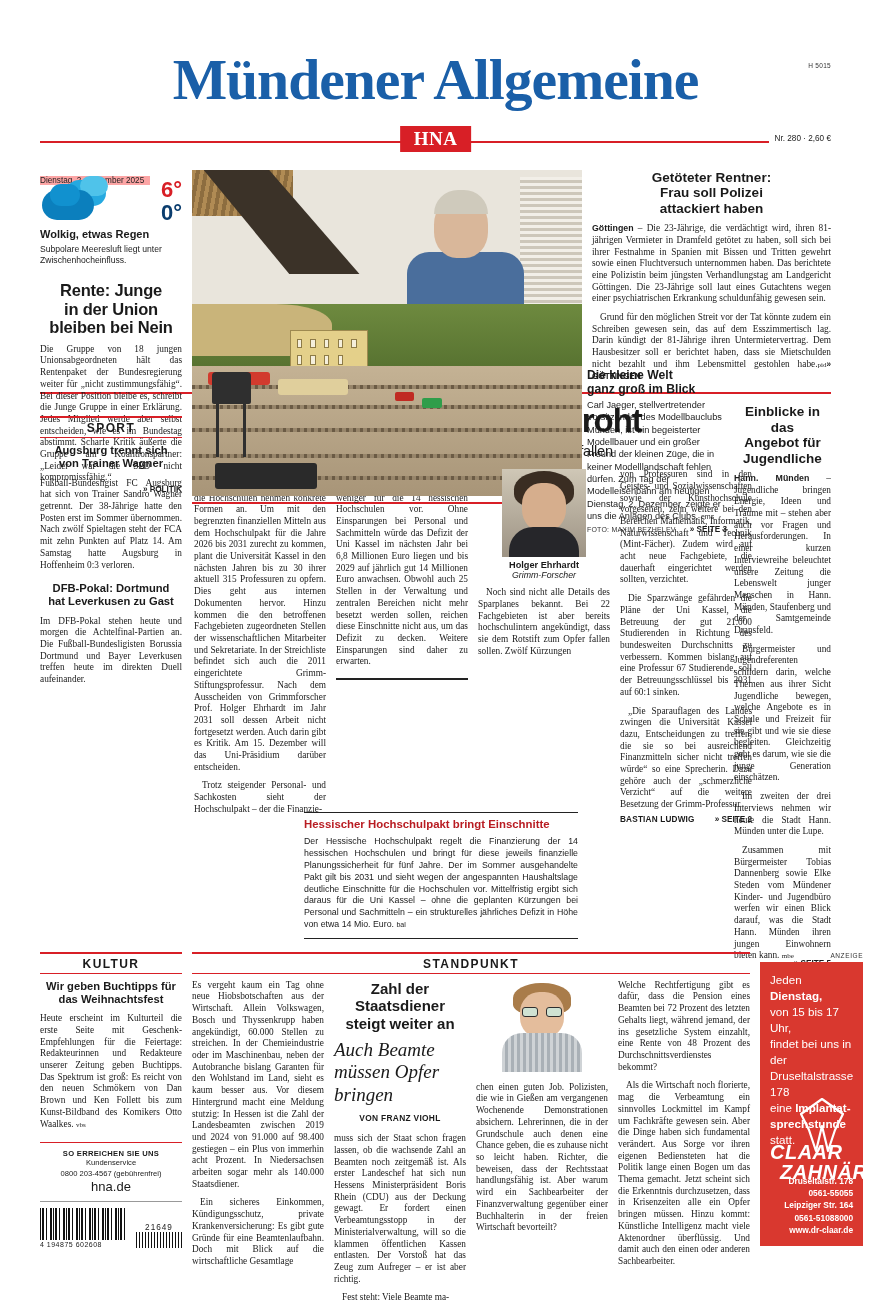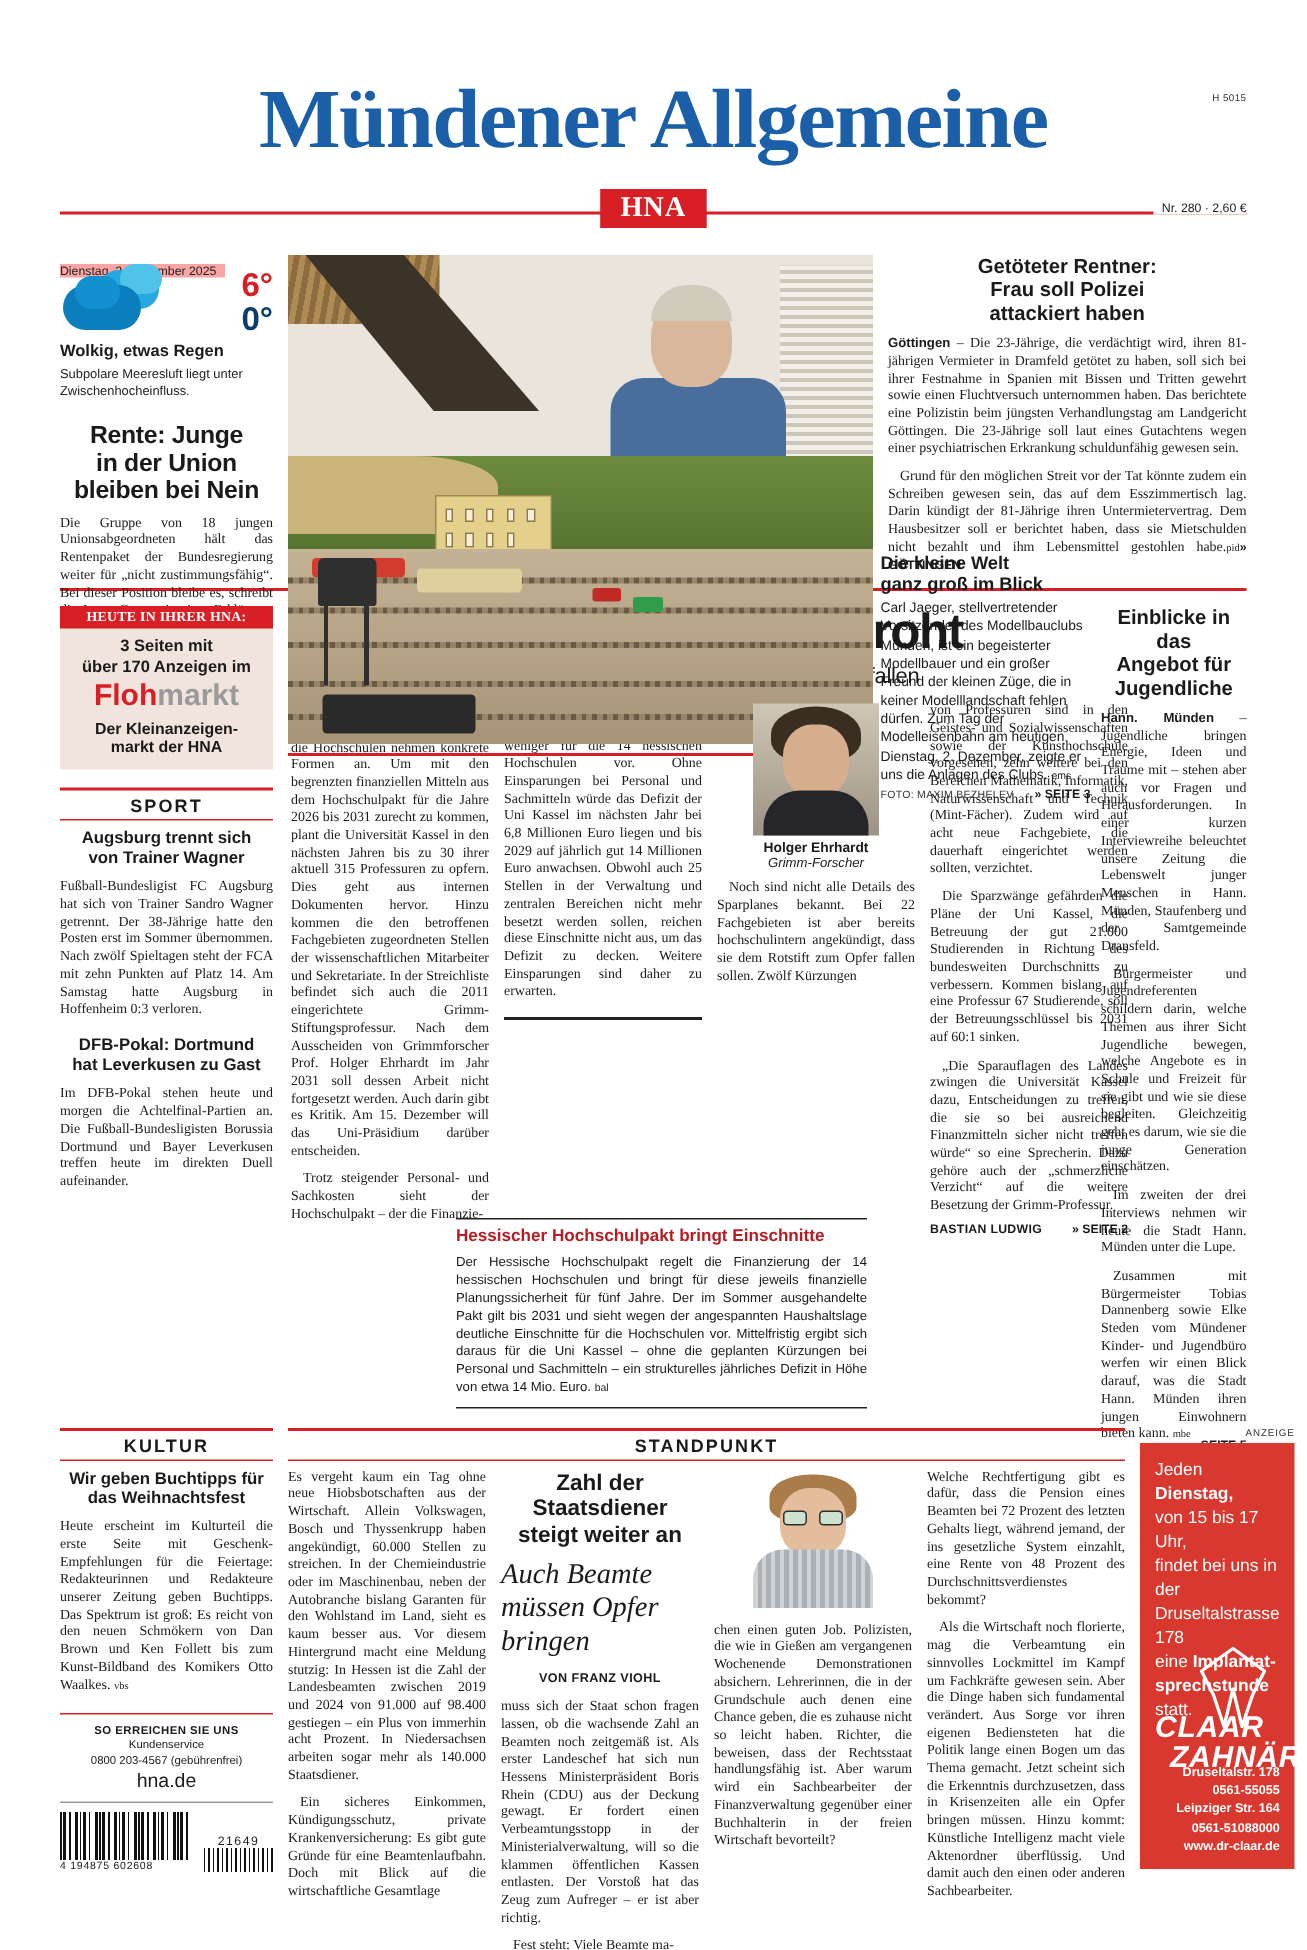--- a/index.html
+++ b/index.html
@@ -302,28 +302,20 @@
       <span class="credit">FOTO: MAXIM BEZHELEV</span>
       <span class="ref">» SEITE 3</span>
     </div>
   </div>
 
   <div class="band-rule" style="margin-top:6px"></div>
 
   <div class="main-block">
 
     <div class="col-left">
-      <div class="promo-box">
-        <div class="promo-label">HEUTE IN IHRER HNA:</div>
-        <div class="promo-l1" style="white-space:pre-line">3 Seiten mit
-über 170 Anzeigen im</div>
-        <div class="promo-flo"><span class="r">Floh</span><span class="g">markt</span></div>
-        <div class="promo-l2" style="white-space:pre-line">Der Kleinanzeigen-
-markt der HNA</div>
-      </div>
 
       <div class="sec-rule"></div>
       <div class="sec-title">SPORT</div>
       <div class="sec-rule-thin"></div>
 
       <div class="sub-head" style="white-space:pre-line">Augsburg trennt sich
 von Trainer Wagner</div>
       <div class="serif-body">Fußball-Bundesligist FC Augsburg hat sich von Trainer Sandro Wagner getrennt. Der 38-Jährige hatte den Posten erst im Sommer übernommen. Nach zwölf Spieltagen steht der FCA mit zehn Punkten auf Platz 14. Am Samstag hatte Augsburg in Hoffenheim 0:3 verloren.</div>
 
       <div class="sub-head" style="margin-top:11px;white-space:pre-line">DFB-Pokal: Dortmund

